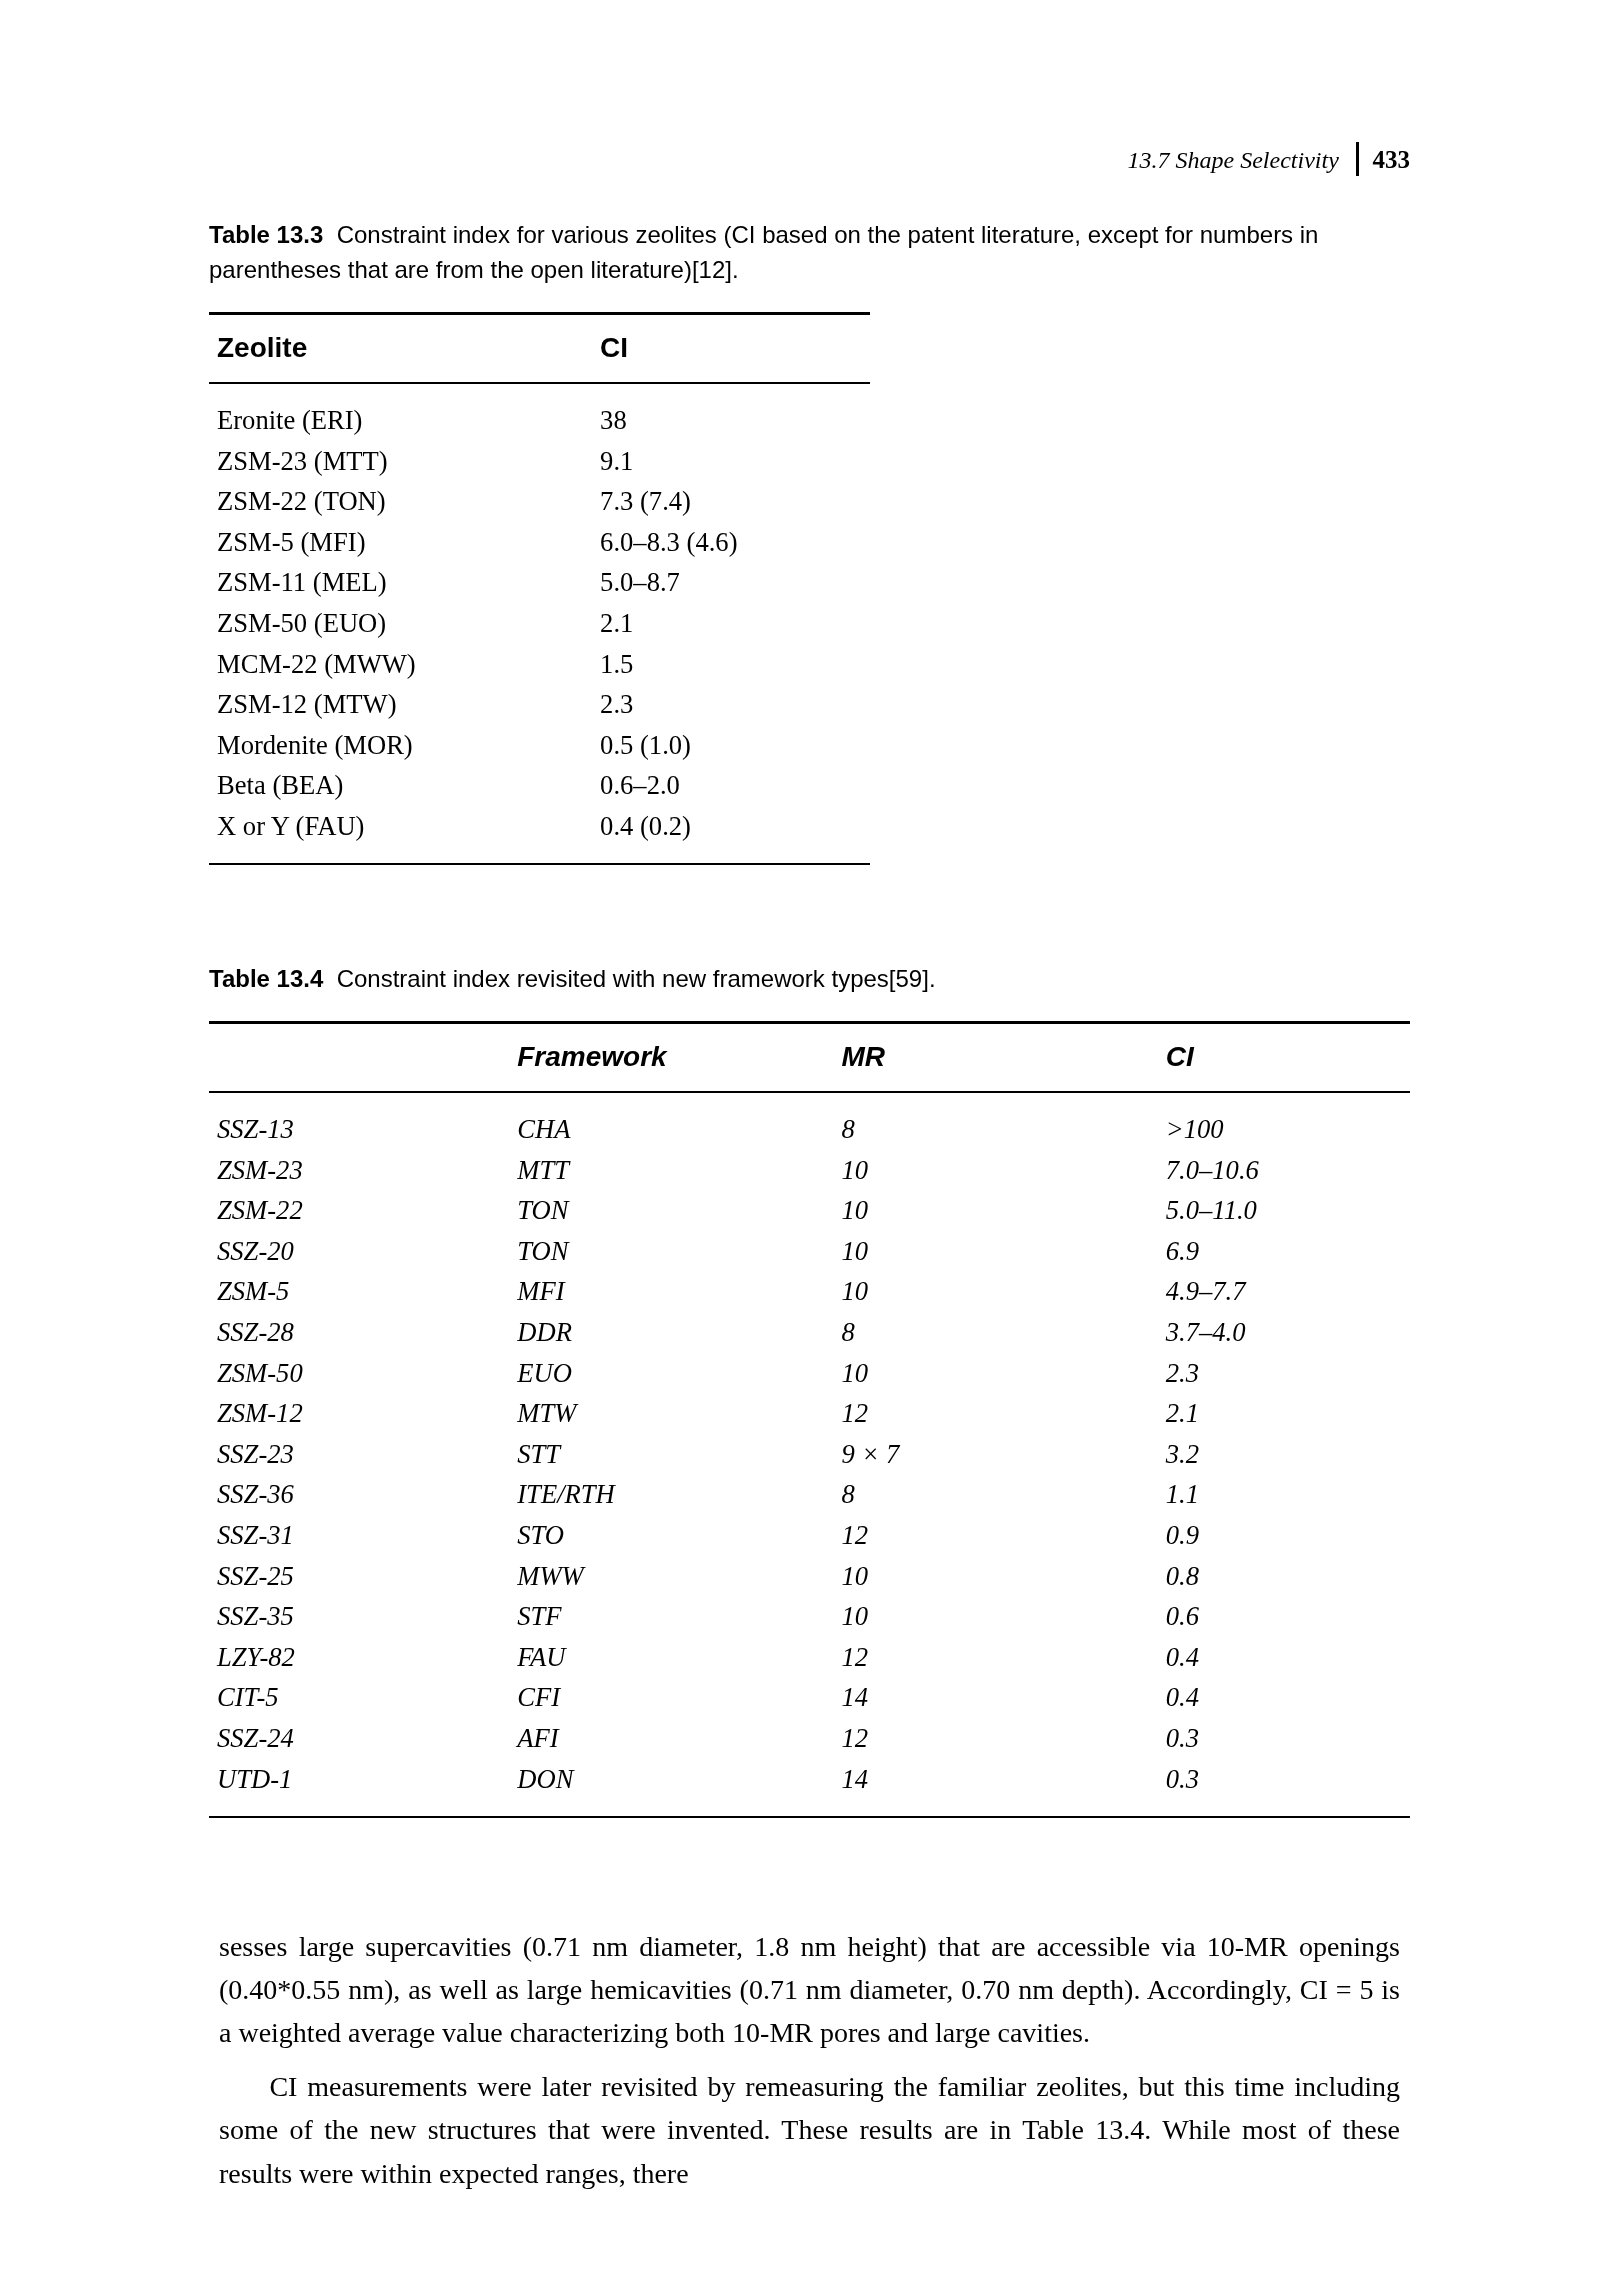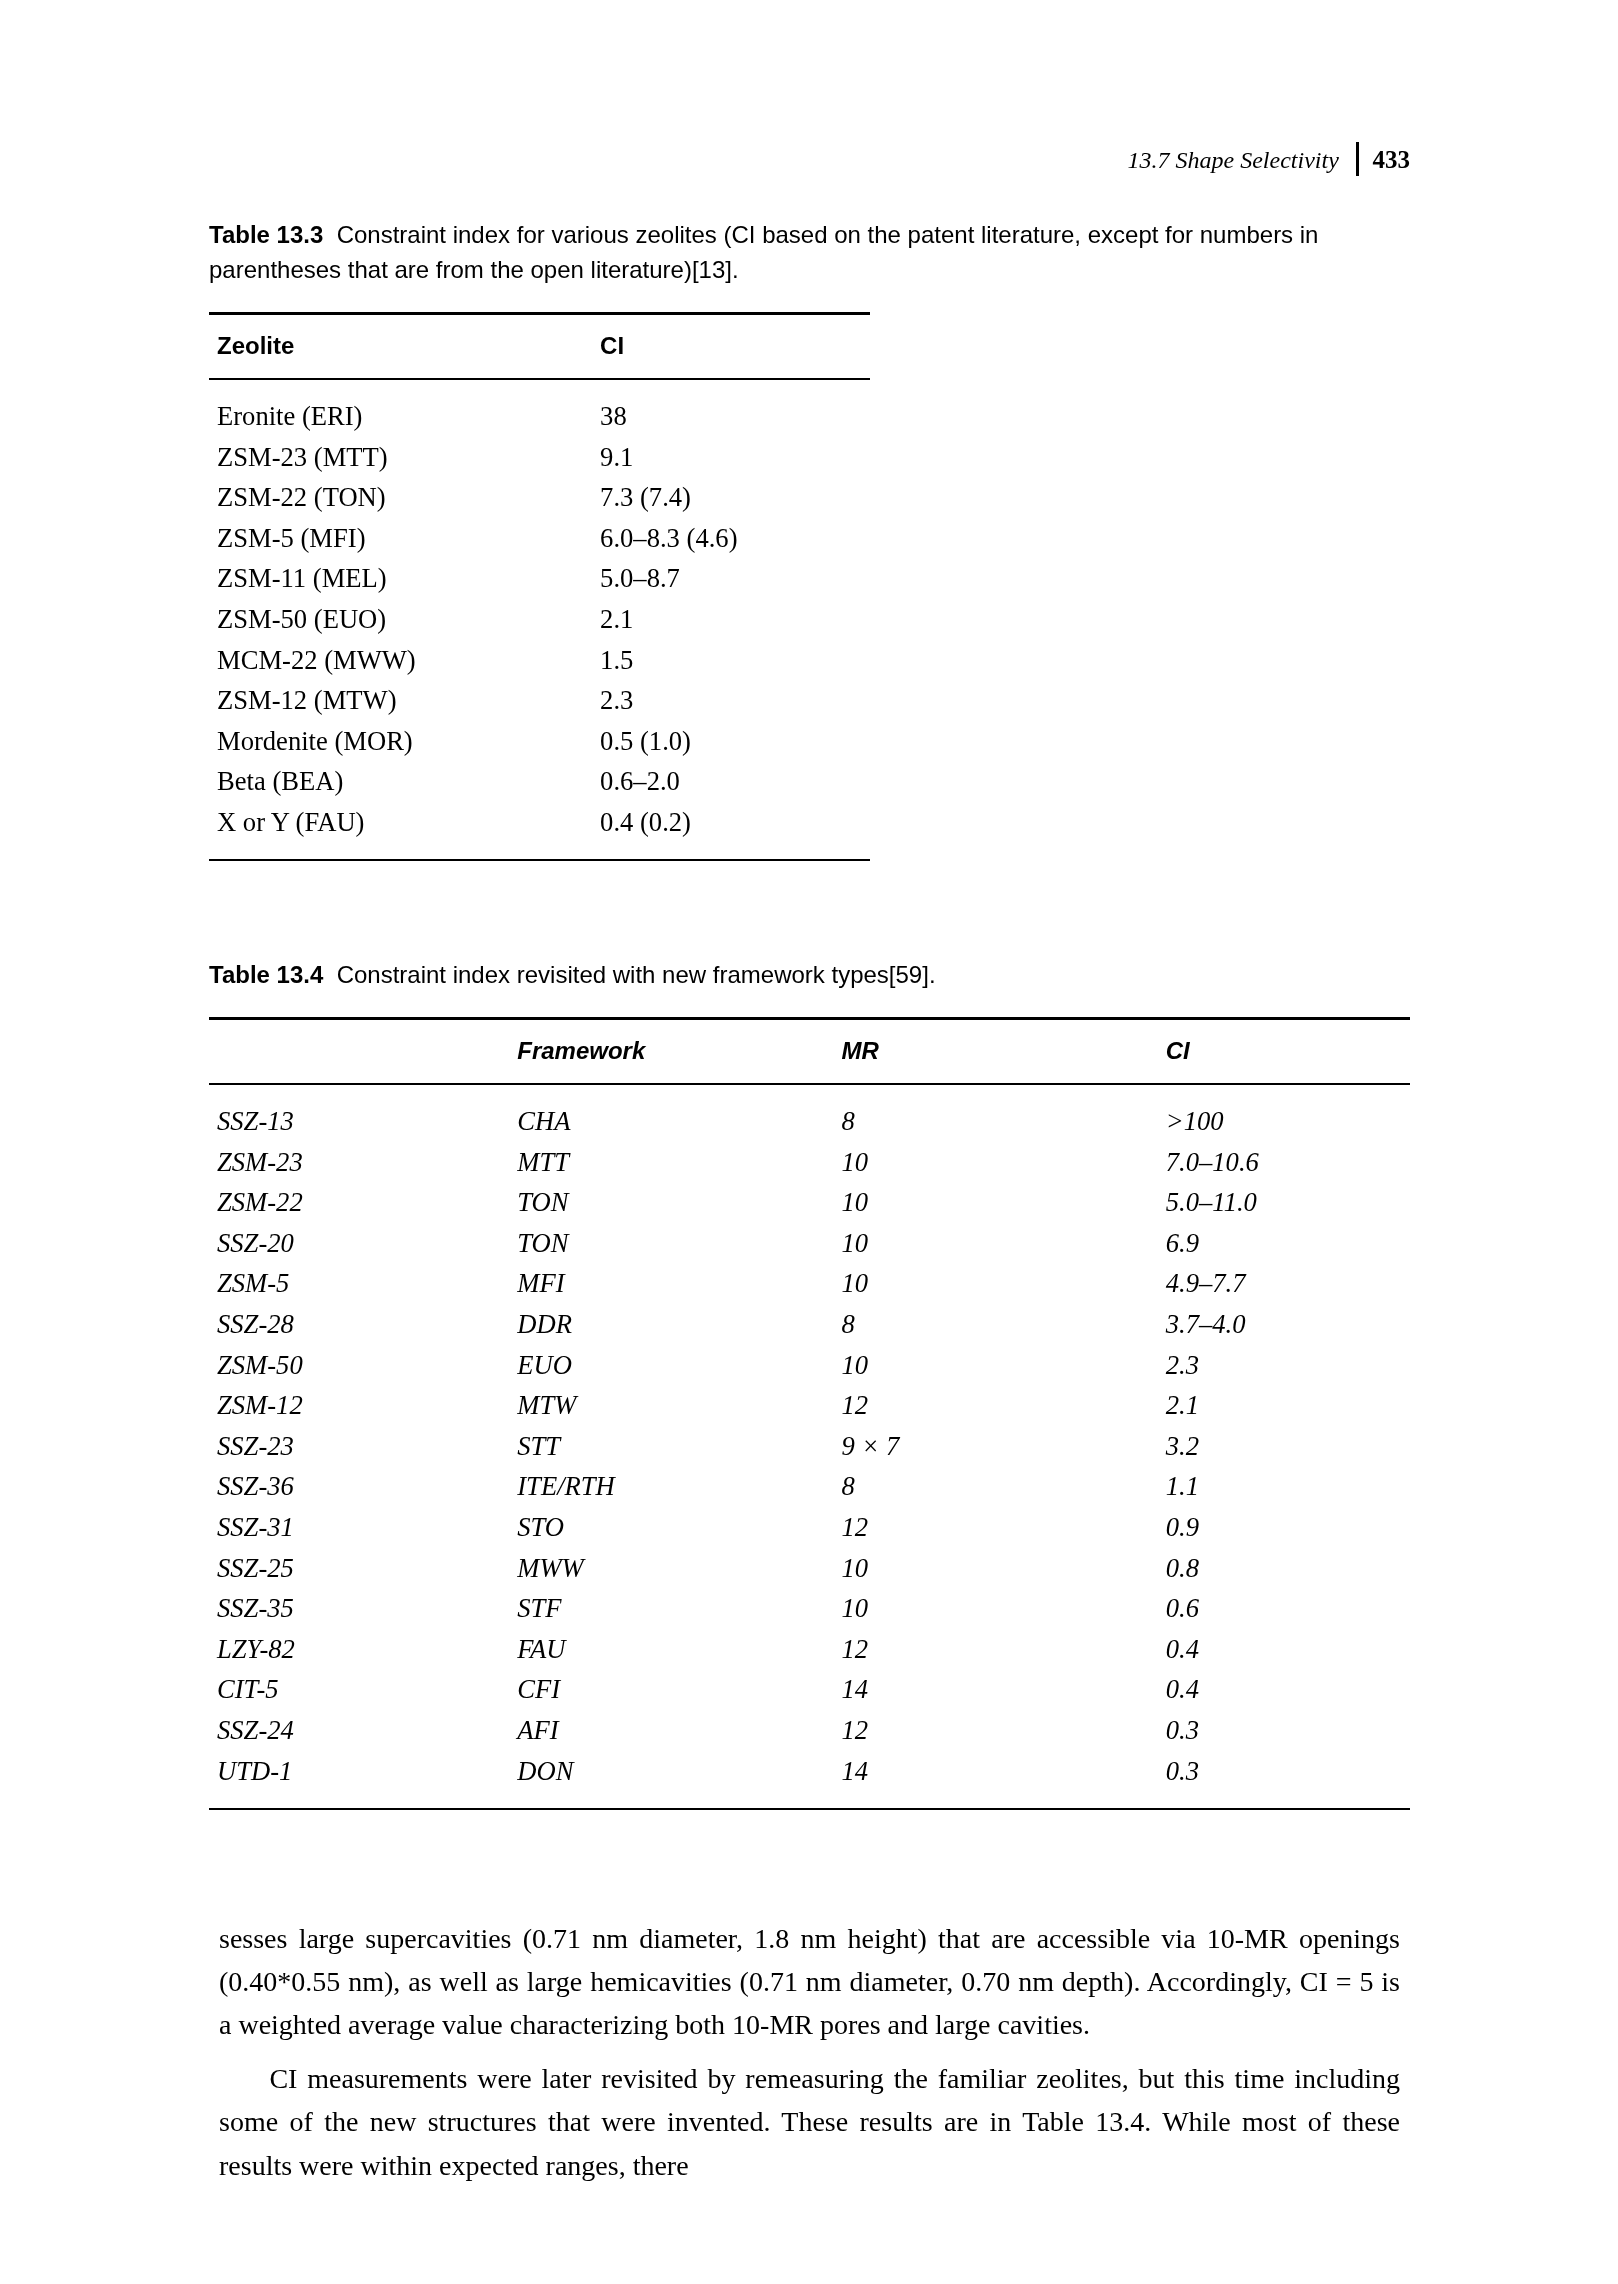--- a/index.html
+++ b/index.html
@@ -61,21 +61,21 @@
     width: 100%;
     font-style: italic;
   }
   th {
     font-family: Arial, Helvetica, sans-serif;
     font-weight: bold;
     text-align: left;
     padding: 17.7px 8px;
     border-top: 3.2px solid #000;
     border-bottom: 2.4px solid #000;
-    font-size: 24px;
+    font-size: 28px;
   }
   td {
     padding: 4.8px 8px 4.8px 8px;
   }
   tbody tr:first-child td {
     padding-top: 21px;
   }
   tbody tr:last-child td {
     padding-bottom: 21px;
     border-bottom: 2.4px solid #000;
@@ -103,21 +103,21 @@
 
   <div class="running-head">
     <span class="section">13.7 Shape Selectivity</span>
     <span class="bar"></span>
     <span class="pagenum">433</span>
   </div>
 
   <div class="content">
 
     <div class="caption">
-      <b>Table 13.3</b>&nbsp;&nbsp;<span>Constraint index for various zeolites (CI based on the patent literature, except for numbers in parentheses that are from the open literature)[13].</span>
+      <b>Table 13.3</b>&nbsp;&nbsp;<span>Constraint index for various zeolites (CI based on the patent literature, except for numbers in parentheses that are from the open literature)[12].</span>
     </div>
 
     <table class="t133">
       <thead>
         <tr>
           <th style="width:58%">Zeolite</th>
           <th>CI</th>
         </tr>
       </thead>
       <tbody>

